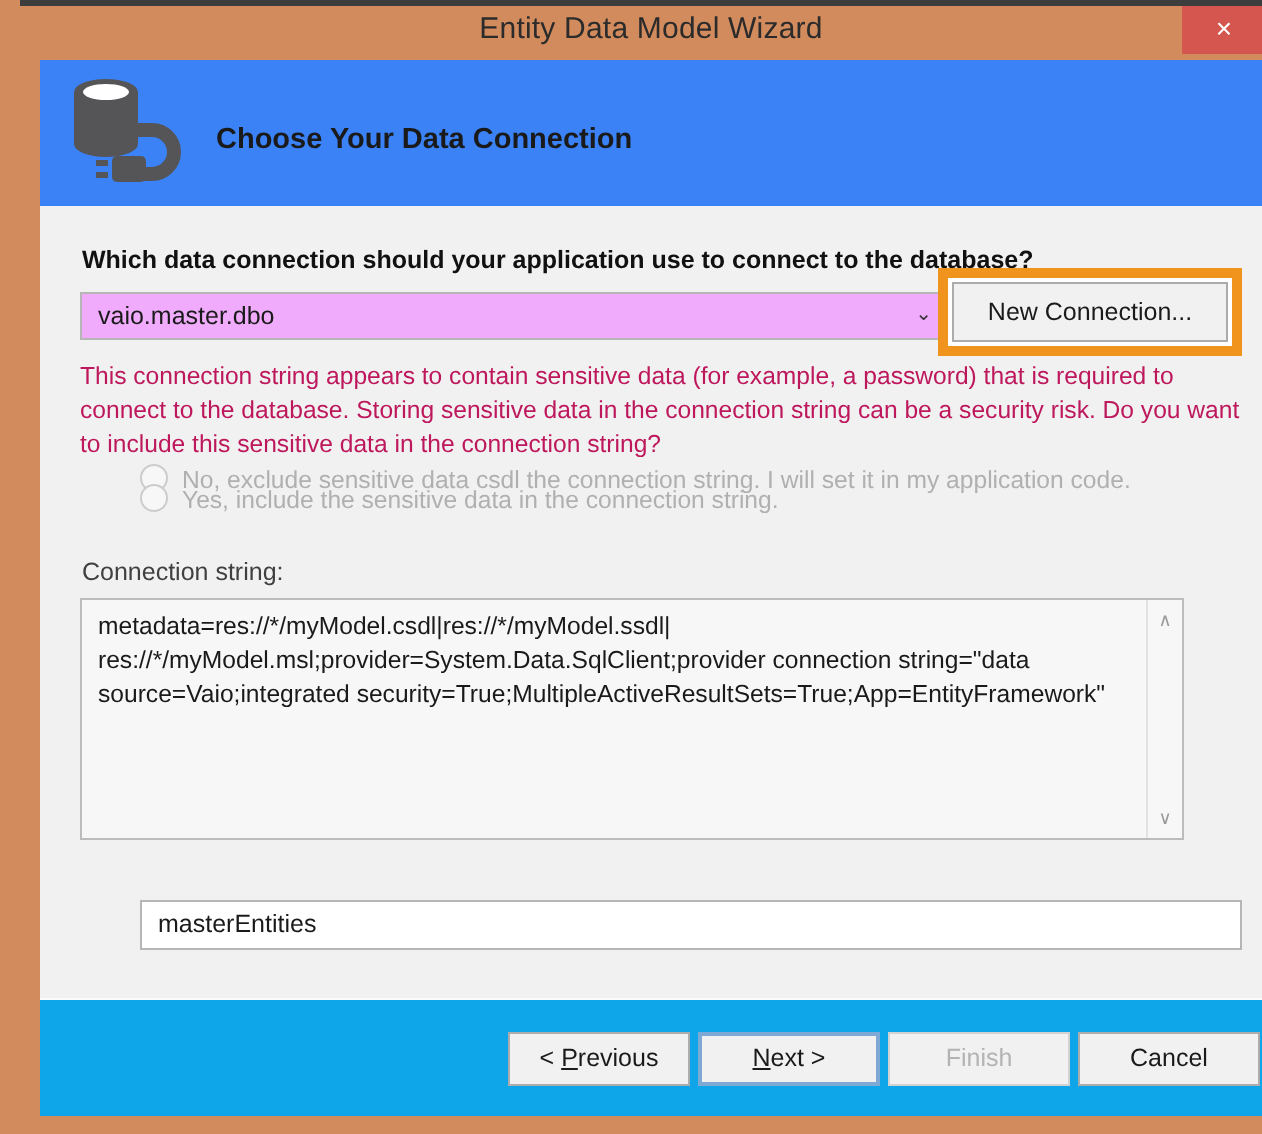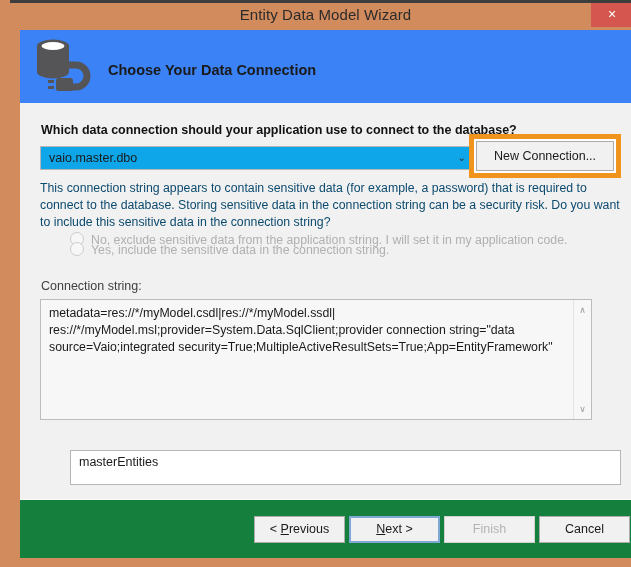--- a/index.html
+++ b/index.html
@@ -92,38 +92,38 @@
     left: 10px; top: 103px;
     width: 611px;
     height: 396px;
     background: #f1f1f1;
   }
   .footer-area {
     position: absolute;
     left: 10px; top: 499px;
     width: 611px;
     height: 58px;
-    background: #15803d;
+    background: #0ea5e9;
     border-top: 1px solid #fbfbfb;
   }
 
   .q-label {
     position: absolute;
     left: 21px; top: 20px;
     font-size: 12.5px;
     font-weight: bold;
     color: #111111;
   }
 
   
   .combo {
     position: absolute;
     left: 20px; top: 43px;
     width: 434px; height: 24px;
-    background: #0ea5e9;
+    background: #f0abfc;
     border: 1px solid #b6b6b6;
     box-sizing: border-box;
     cursor: pointer;
   }
   .combo-value {
     position: absolute;
     left: 8px; top: 0;
     line-height: 22px;
     font-size: 12.5px;
     color: #1a1a1a;
@@ -161,21 +161,21 @@
     z-index: 7;
   }
 
   
   .sensitive-text {
     position: absolute;
     left: 20px; top: 77px;
     width: 580px;
     font-size: 12.3px;
     line-height: 17px;
-    color: #0c4a6e;
+    color: #be185d;
   }
 
   
   .radio-row {
     position: absolute;
     left: 50px;
     font-size: 12.3px;
     color: #b0b0b0;
   }
   .radio-row.r1 { top: 129px; }
@@ -257,21 +257,21 @@
     position: absolute;
     left: 4px; top: 0px;
     width: 4px; height: 8px;
     border: solid #111;
     border-width: 0 2px 2px 0;
     transform: rotate(42deg);
   }
   .entities-input {
     position: absolute;
     left: 50px; top: 347px;
-    width: 551px; height: 35px;
+    width: 551px; height: 25px;
     background: #ffffff;
     border: 1px solid #b6b6b6;
     box-sizing: border-box;
     font-size: 12.5px;
     color: #1a1a1a;
     padding-left: 8px;
     line-height: 23px;
     cursor: text;
   }
 
@@ -329,21 +329,21 @@
     <div class="q-label">Which data connection should your application use to connect to the database?</div>
 
     <div class="combo">
       <span class="combo-value">vaio.master.dbo</span>
       <span class="combo-arrow">⌄</span>
     </div>
 
     <div class="sensitive-text">This connection string appears to contain sensitive data (for example, a password) that is required to connect to the database. Storing sensitive data in the connection string can be a security risk. Do you want to include this sensitive data in the connection string?</div>
 
     <div class="radio-row r1">
-      <span class="radio-dot"></span><span>No, exclude sensitive data from the application string. I will set it in my application code.</span>
+      <span class="radio-dot"></span><span>No, exclude sensitive data csdl the connection string. I will set it in my application code.</span>
     </div>
     <div class="radio-row r2">
       <span class="radio-dot"></span><span>Yes, include the sensitive data in the connection string.</span>
     </div>
 
     <div class="cs-label">Connection string:</div>
 
     <div class="cs-box">
       <div class="cs-text">metadata=res://*/myModel.csdl|res://*/myModel.ssdl|
 res://*/myModel.msl;provider=System.Data.SqlClient;provider connection string="data source=Vaio;integrated security=True;MultipleActiveResultSets=True;App=EntityFramework"</div>

